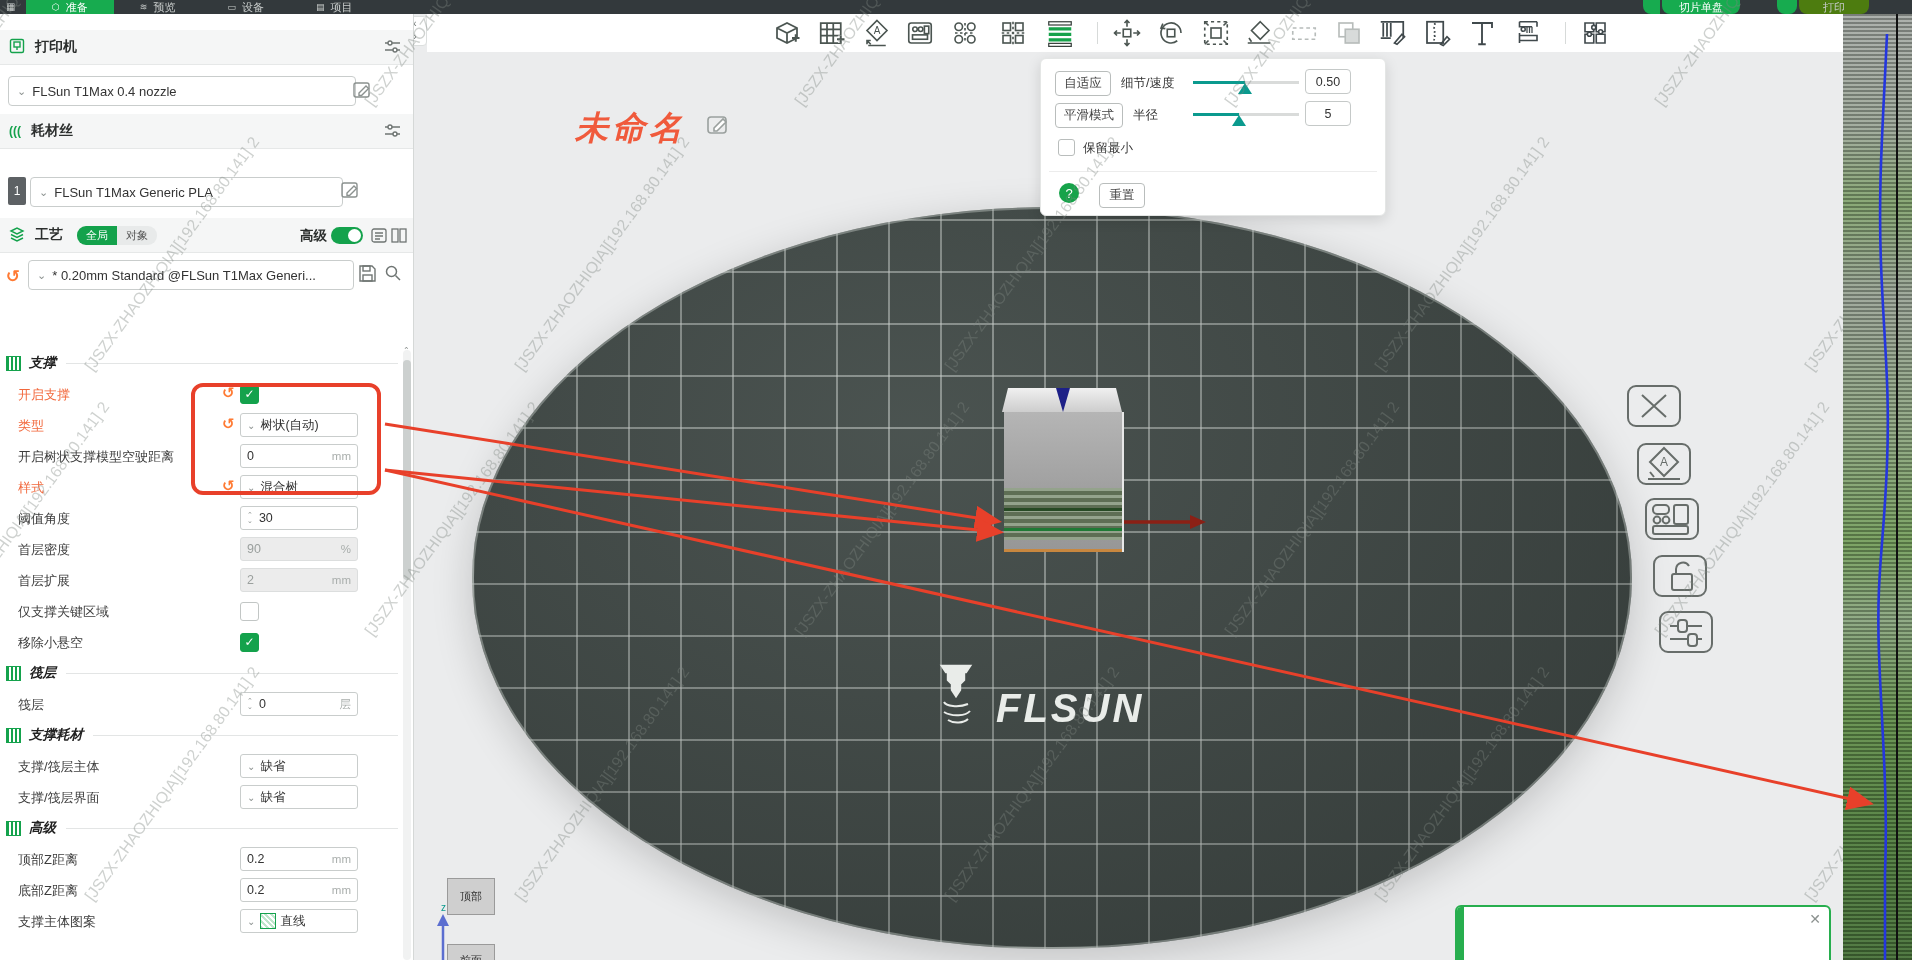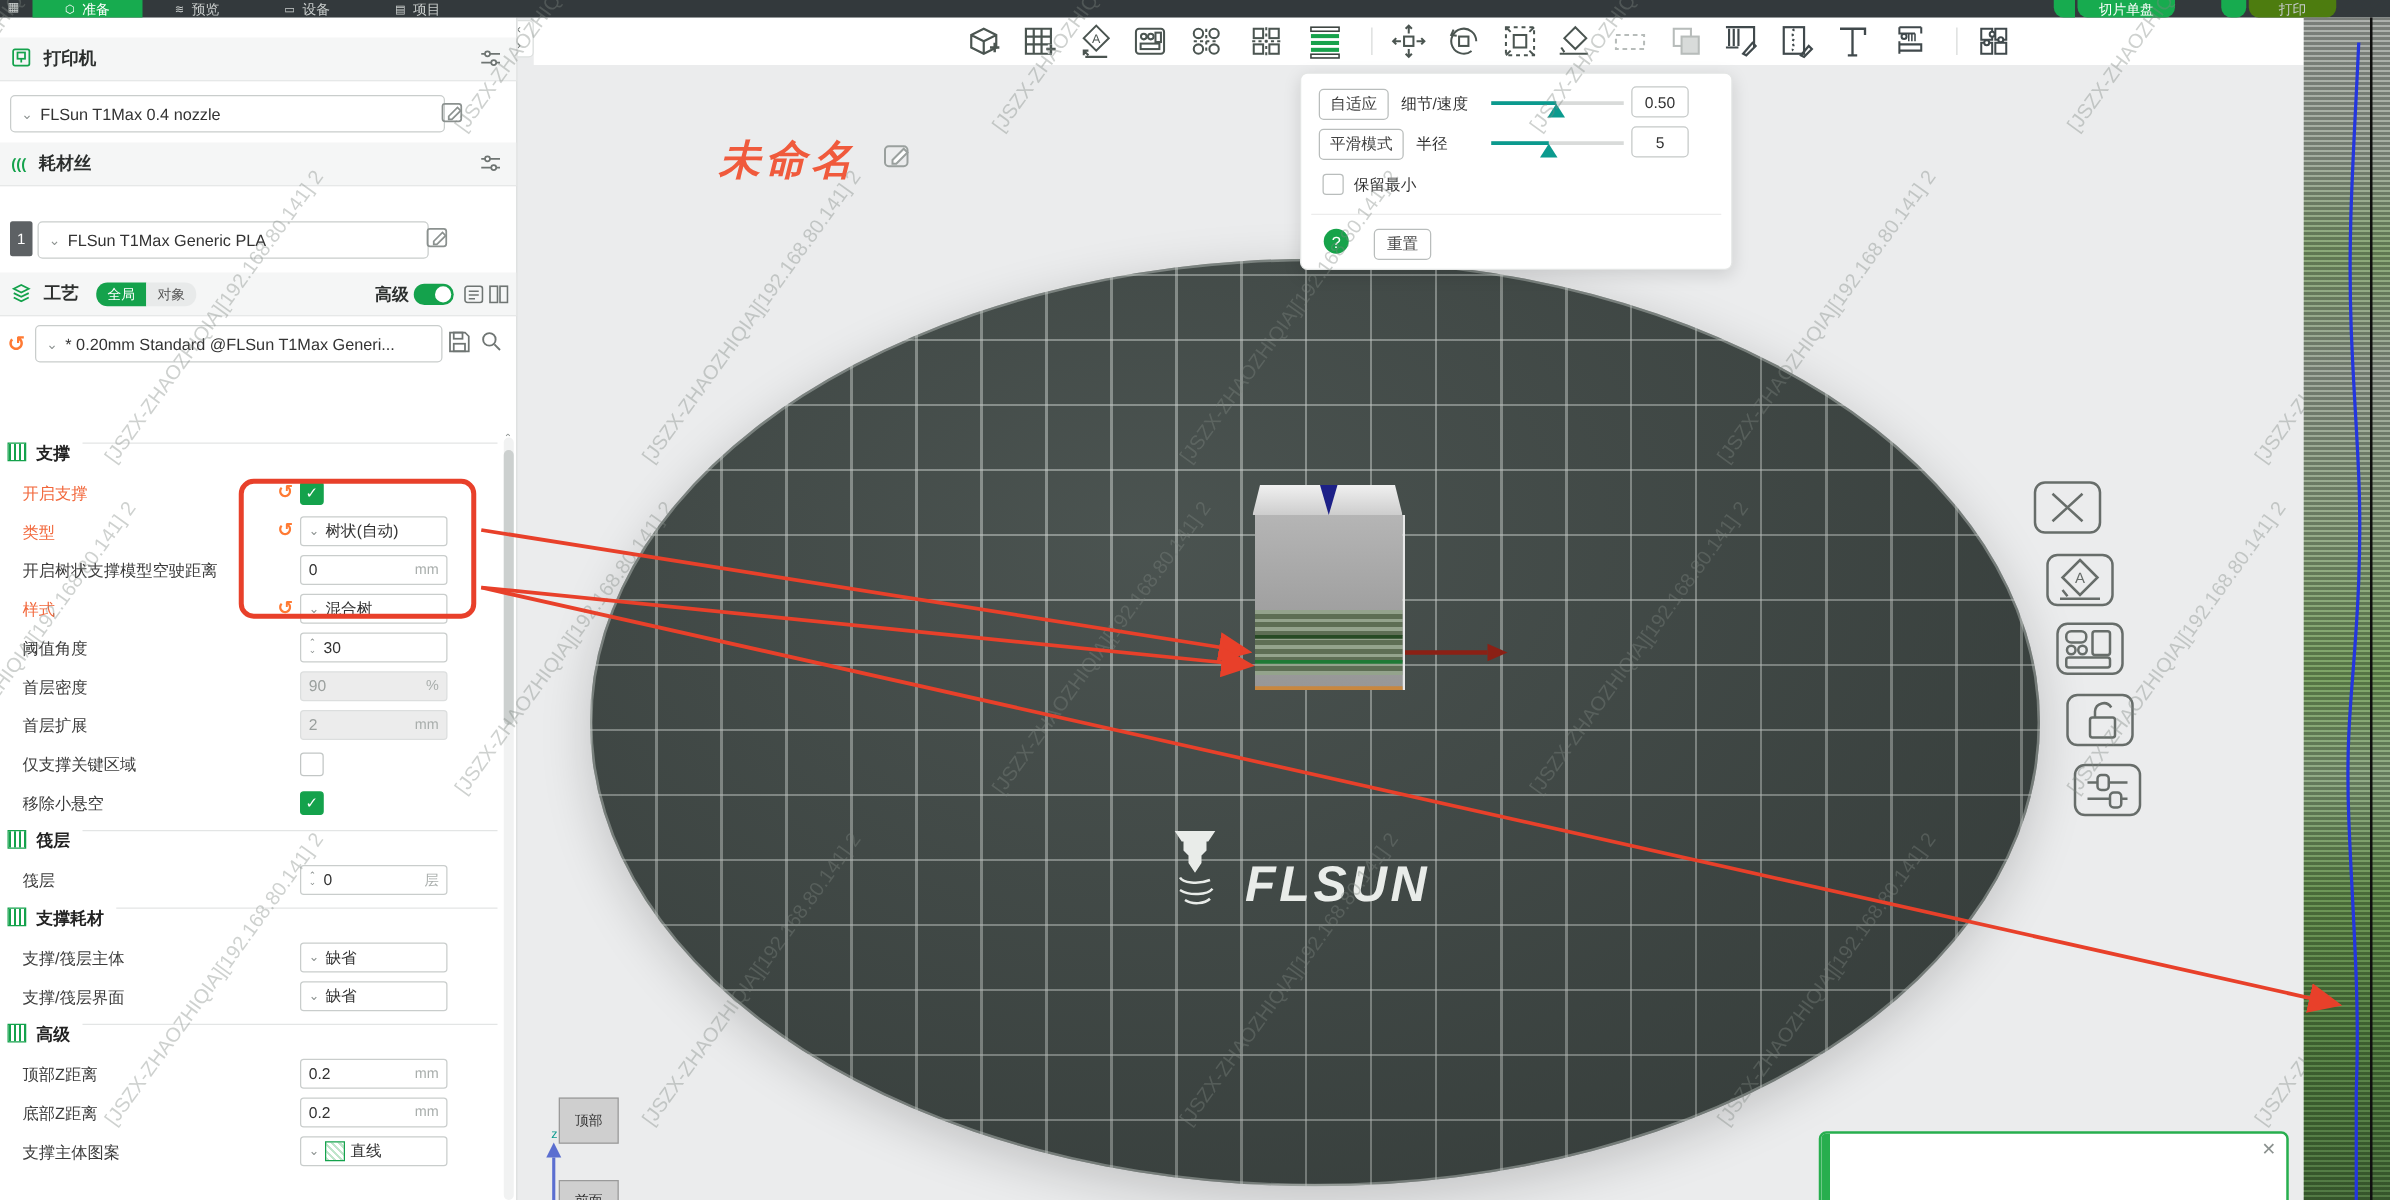--- a/index.html
+++ b/index.html
@@ -34,21 +34,21 @@
   .toggle{position:absolute;right:50px;top:9px;width:32px;height:17px;border-radius:9px;background:#14a24c;}
   .toggle::after{content:"";position:absolute;right:2px;top:2px;width:13px;height:13px;border-radius:50%;background:#fff;}
   .reset-ic{color:#ff7a33;font-weight:bold;}
   .ptabs{position:absolute;left:10px;top:296px;display:flex;gap:25px;}
   .ptab{font-size:13.5px;color:#3c403f;padding-bottom:6px;position:relative;}
   .ptab.modified{color:#f2683c;}
   .ptab.active{color:#f2683c;font-weight:bold;}
   .ptab.active::after{content:"";position:absolute;left:2px;right:2px;bottom:0;height:3px;background:#f2683c;border-radius:2px;}
   .rows{position:absolute;left:0;top:334px;width:400px;}
   .prow{height:31px;position:relative;}
-  .prow.section .shdr{position:absolute;left:6px;top:6px;display:flex;align-items:flex-start;width:392px;}
+  .prow.section .shdr{position:absolute;left:6px;top:6px;display:flex;align-items:center;width:392px;font-style:italic;}
   .prow.section .sicon{width:13px;height:13px;border:1.5px solid #14a24c;margin-right:8px;background:repeating-linear-gradient(90deg,#14a24c 0 2px,transparent 2px 4px);}
   .prow.section .stitle{font-size:13.5px;font-weight:bold;color:#222;margin-right:10px;white-space:nowrap;}
   .prow.section .sline{flex:1;height:1px;background:#e3e5e5;}
   .rlabel{position:absolute;left:18px;top:7px;font-size:13px;color:#3c3c3c;white-space:nowrap;max-width:215px;overflow:hidden;}
   .prow.orange .rlabel{color:#f2683c;}
   .prow .reset-ic{position:absolute;left:222px;top:5px;font-size:15px;display:none;}
   .prow.reset .reset-ic{display:block;}
   .cb{position:absolute;left:240px;top:6px;width:17px;height:17px;border:1px solid #c2c6c5;border-radius:3px;background:#fff;color:#fff;font-size:12px;text-align:center;line-height:16px;}
   .prow.checked .cb{background:#14a24c;border-color:#14a24c;}
   .prow.disabled .cb{background:#f3f4f4;border-color:#dfe1e1;}

